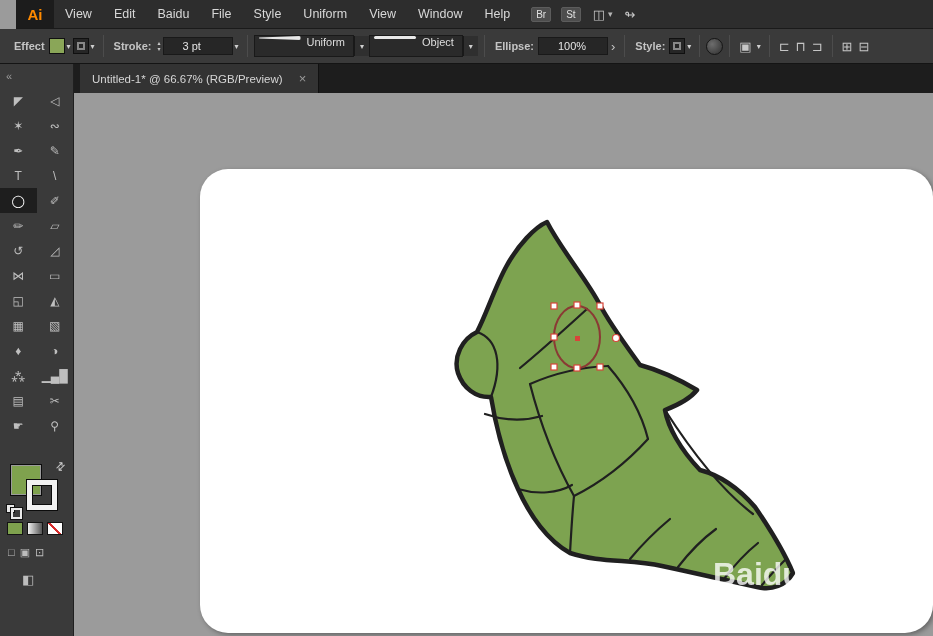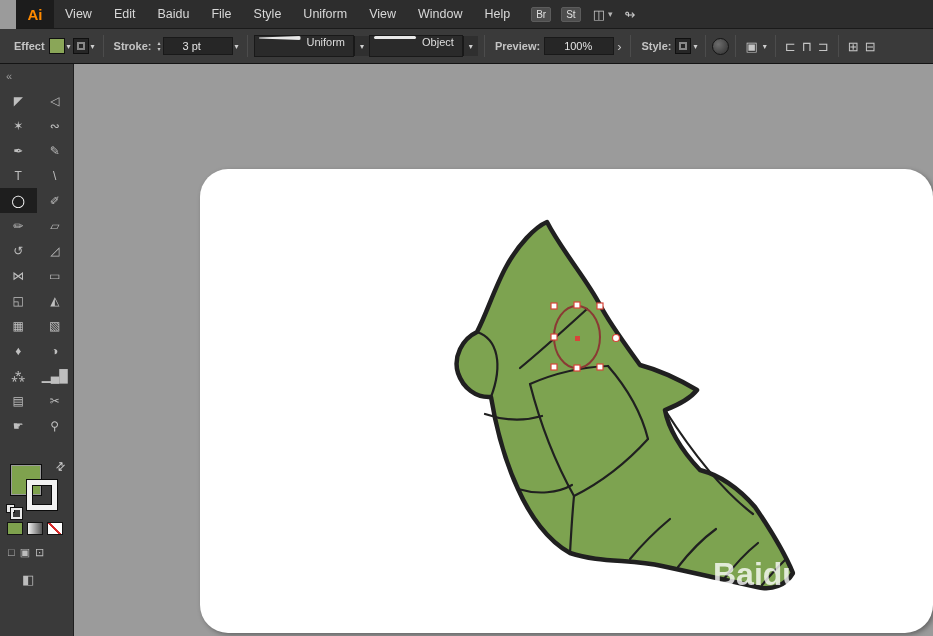--- a/index.html
+++ b/index.html
@@ -123,41 +123,47 @@
         <span class="chev">▾</span>
       </span>
     <span class="dropdown">
       <span class="dd-line"></span>
       <span class="dd-text">Object</span>
     </span>
     <span class="dd-chevbox">
         <span class="chev">▾</span>
       </span>
     <span class="sep"></span>
-    <span class="cb-label bold">Preview:</span>
+    <span class="cb-label bold">Ellipse:</span>
     <span class="valuebox">100%</span>
     <span class="cb-icon">›</span>
     <span class="sep"></span>
     <span class="cb-label bold">Style:</span>
     <span class="swatch stroke-box"></span>
     <span class="chev">▾</span>
     <span class="sep"></span>
     <span class="globe-dot"></span>
     <span class="sep"></span>
     <span class="cb-icon">▣</span>
     <span class="chev">▾</span>
     <span class="sep"></span>
     <span class="cb-icon">⊏</span>
     <span class="cb-icon">⊓</span>
     <span class="cb-icon">⊐</span>
     <span class="sep"></span>
     <span class="cb-icon">⊞</span>
     <span class="cb-icon">⊟</span>
   </div>
 
+  <div class="tabbar">
+    <div class="tab">
+      <span class="tab-title">Untitled-1* @ 66.67% (RGB/Preview)</span>
+      <span class="tab-close">×</span>
+    </div>
+  </div>
 
   <div class="toolpanel">
     <div class="panel-header">
       <span>«</span>
     </div>
     <div class="toolgrid">
       <div class="tool">◤</div>
       <div class="tool">◁</div>
       <div class="tool">✶</div>
       <div class="tool">∾</div>

